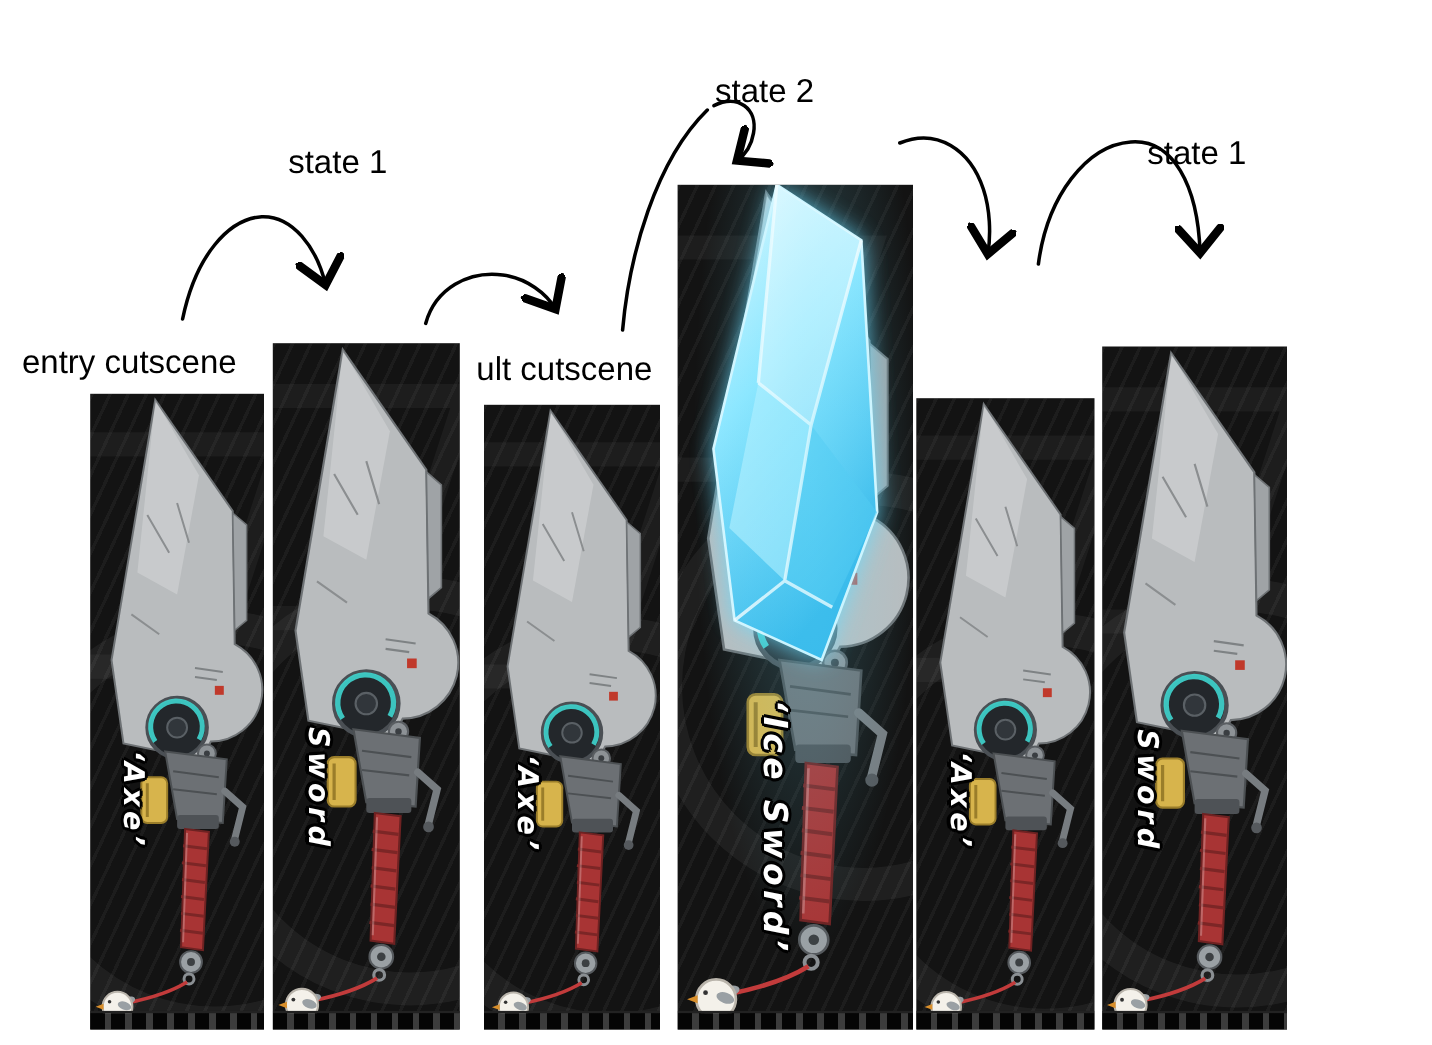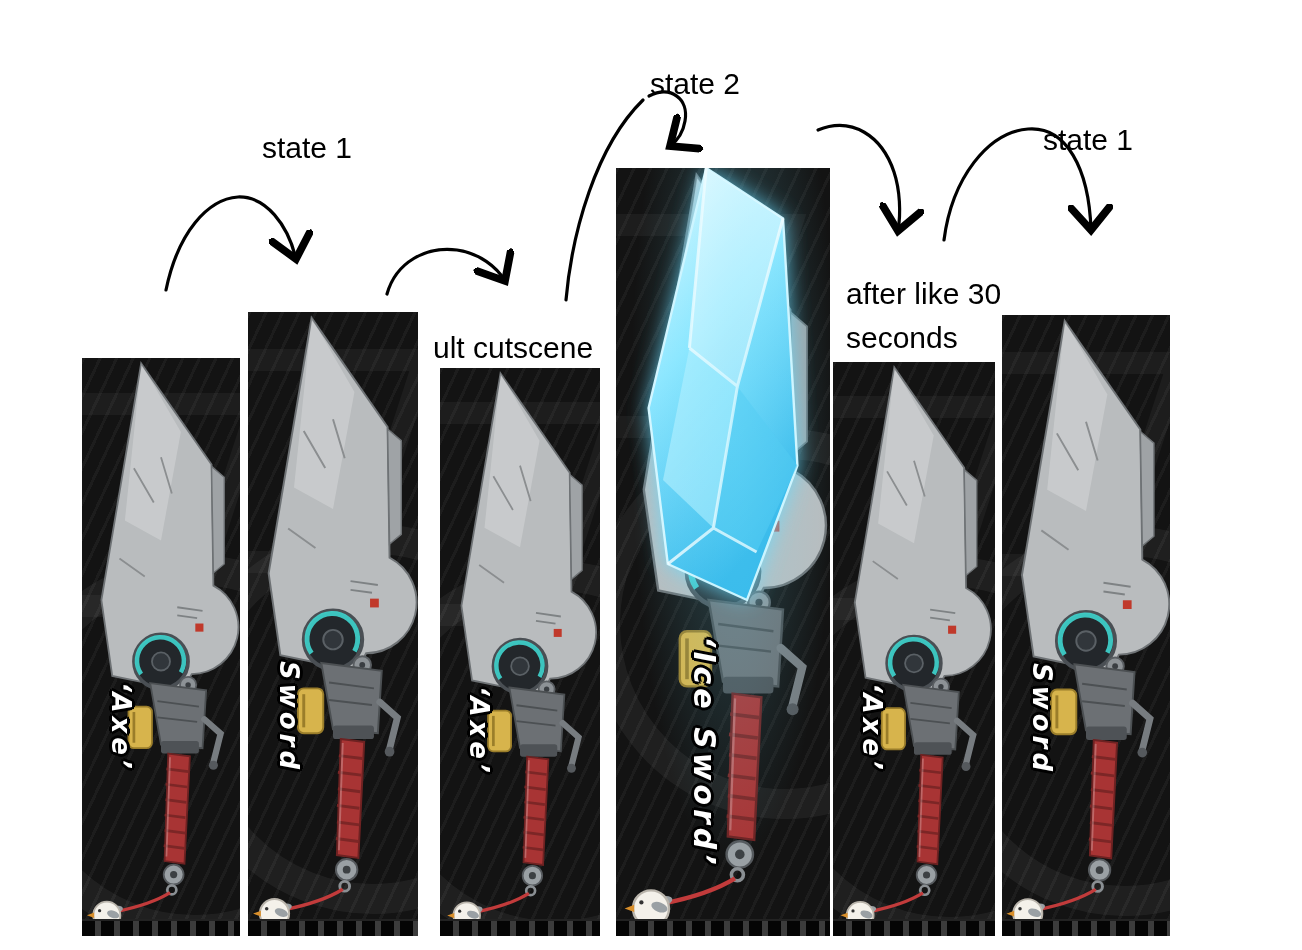--- a/index.html
+++ b/index.html
@@ -39,21 +39,21 @@
   #panel-0{left:82px;  top:358px; width:158px; height:578px;}
   #panel-1{left:248px; top:312px; width:170px; height:624px;}
   #panel-2{left:440px; top:368px; width:160px; height:568px;}
   #panel-3{left:616px; top:168px; width:214px; height:768px;}
   #panel-4{left:833px; top:362px; width:162px; height:574px;}
   #panel-5{left:1002px;top:315px; width:168px; height:621px;}
 
   
   #note-entry {left:20px;  top:308px;}
   #note-s1l   {left:262px; top:126px;}
-  #note-ult   {left:433px; top:314px;margin-top:12px;}
+  #note-ult   {left:433px; top:314px;}
   #note-s2    {left:650px; top:62px;}
   #note-30    {left:846px; top:272px;}
   #note-s1r   {left:1043px;top:118px;}
 
   .hiddendefs{position:absolute;width:0;height:0;overflow:hidden;}
 </style>
 </head>
 <body>
 
 <div class="canvas">
@@ -136,25 +136,24 @@
     <g fill="none" stroke="#000" stroke-width="3.2" stroke-linecap="round">
       <path d="M166,290 C178,232 208,199 238,197 C266,196 288,225 296,259" marker-end="url(#ah)"></path>
       <path d="M387,294 C396,262 426,246 457,250 C479,253 497,267 505,281" marker-end="url(#ah)"></path>
       <path d="M566,300 C572,232 596,146 643,100"></path>
       <path d="M649,96 C671,85 689,99 685,121 C683,133 677,141 670,146" marker-end="url(#ah)"></path>
       <path d="M818,130 C852,116 882,136 894,172 C900,190 901,213 898,231" marker-end="url(#ah)"></path>
       <path d="M944,240 C952,178 988,132 1028,129 C1066,126 1089,168 1091,230" marker-end="url(#ah)"></path>
     </g>
   </svg>
 
+  <div class="note" id="note-entry">entry cutscene</div>
   <div class="note" id="note-s1l">state 1</div>
   <div class="note" id="note-ult">ult cutscene</div>
   <div class="note" id="note-s2">state 2</div>
-  <div class="note" id="note-30">after like 30
-seconds</div>
   <div class="note" id="note-s1r">state 1</div>
 
   <div class="panel" id="panel-0">
     <div class="hatch"></div>
     <div class="swoosh"></div>
     <div class="swoosh2"></div>
     <svg class="weapon" viewBox="0 0 200 640" preserveAspectRatio="xMidYMid slice">
         <use href="#weapon-normal" xlink:href="#weapon-normal"></use>
       </svg>
 

